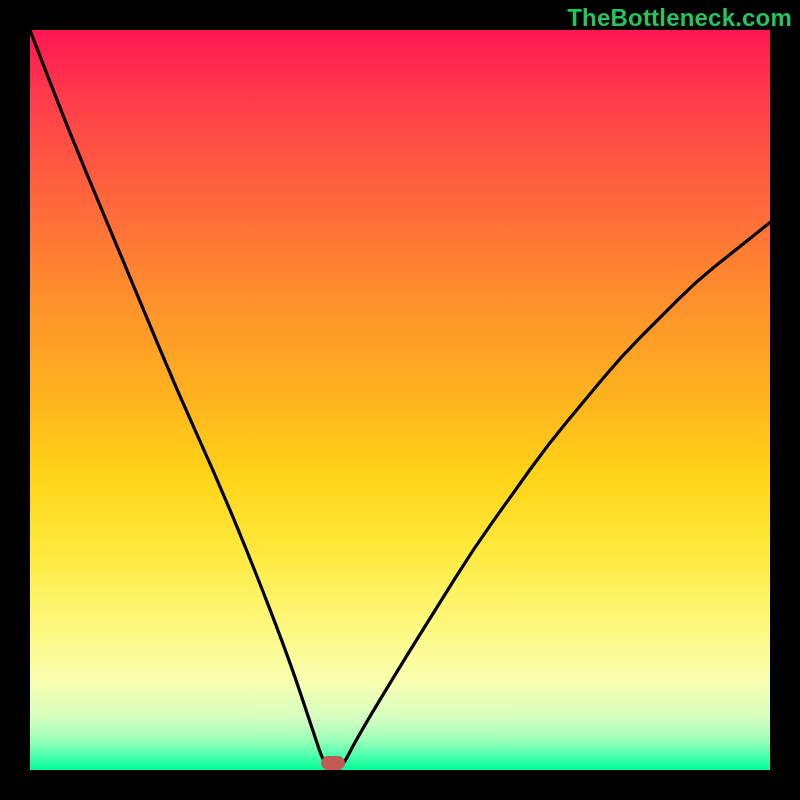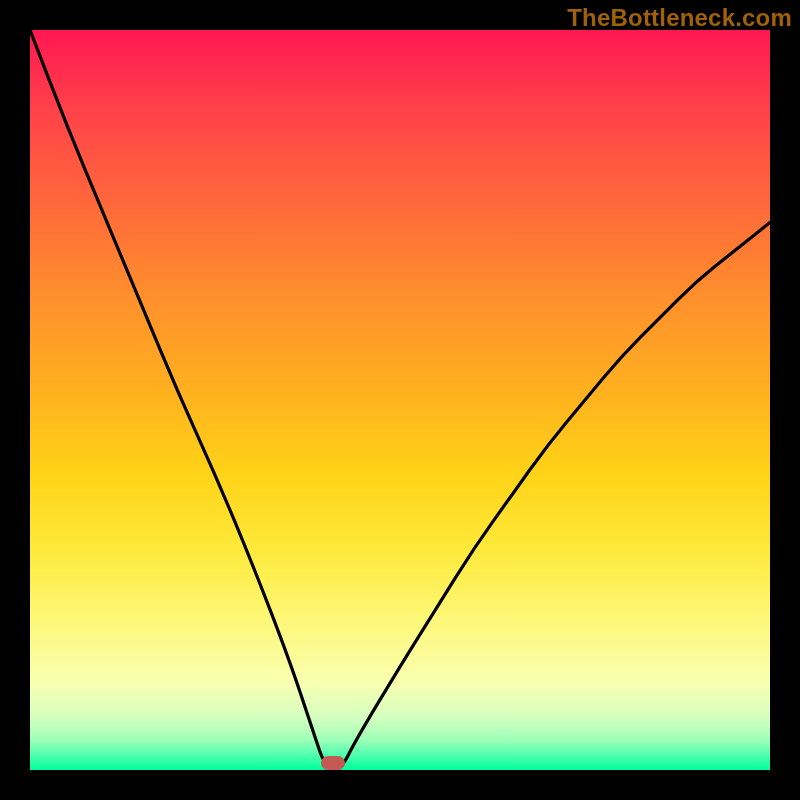--- a/index.html
+++ b/index.html
@@ -41,21 +41,21 @@
       #4fffb0 98%,
       #00ff99 100%
     );
   }
   .watermark {
     position: absolute;
     top: 4px;
     right: 8px;
     font-size: 24px;
     font-weight: 600;
-    color: #a16207;
+    color: #22c55e;
     letter-spacing: 0.2px;
   }
   svg.curve {
     position: absolute;
     top: 0;
     left: 0;
     width: 740px;
     height: 740px;
     pointer-events: none;
   }

